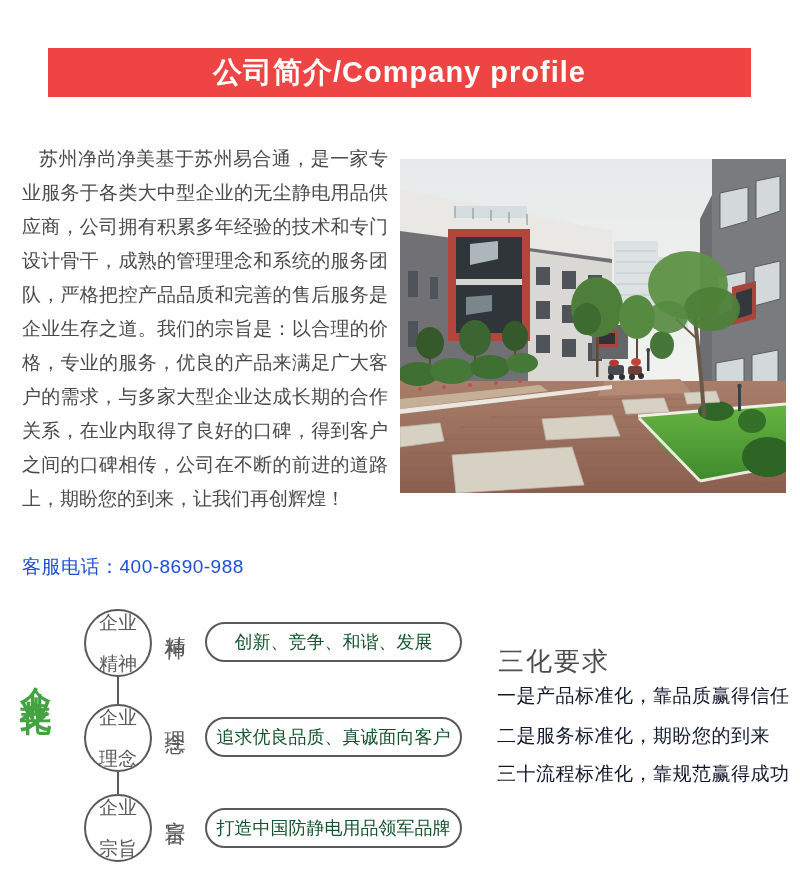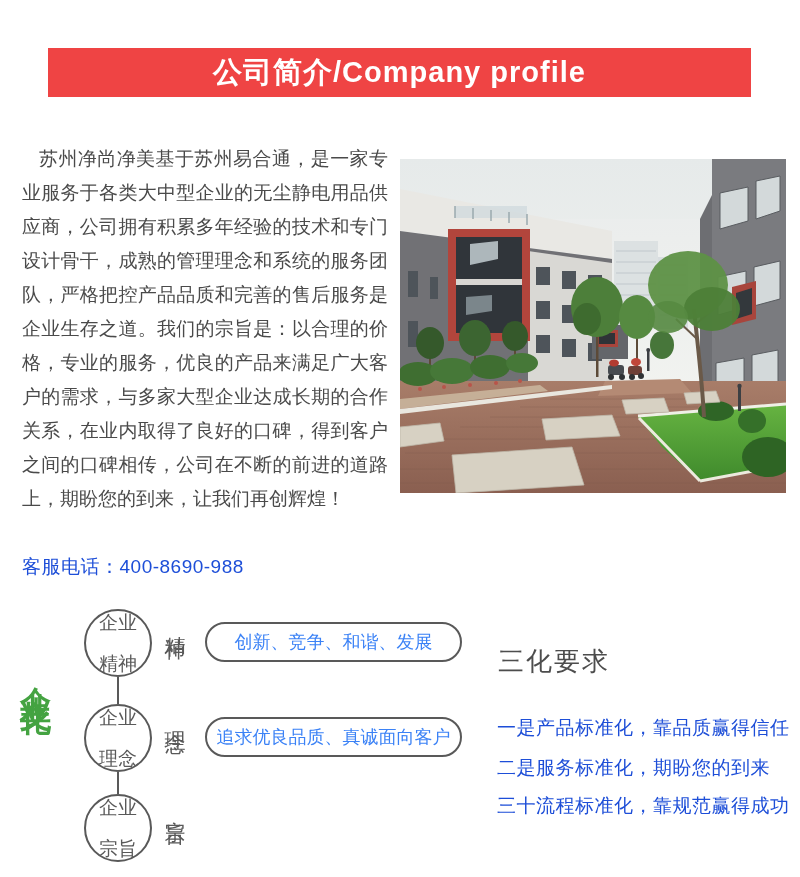--- a/index.html
+++ b/index.html
@@ -66,34 +66,34 @@
     writing-mode: vertical-rl; text-orientation: upright;
     font-size: 21px; color: #595959; letter-spacing: 3px; line-height: 1.05;
   }
   .v-label.l1 { top: 619px; }
   .v-label.l2 { top: 714px; }
   .v-label.l3 { top: 804px; }
   .pill-box {
     position: absolute; left: 205px; width: 257px; height: 40px;
     border: 2px solid #595959; border-radius: 21px;
     display: flex; align-items: center; justify-content: center;
-    font-size: 18px; color: #3b82f6; white-space: nowrap; background: #ffffff;
+    font-size: 18px; color: #14532d; white-space: nowrap; background: #ffffff;
   }
   .pill-box.b1 { top: 622px; }
   .pill-box.b2 { top: 717px; }
   .pill-box.b3 { top: 808px; }
   
   .req-title {
     position: absolute; left: 498px; top: 644px;
     font-size: 26px; color: #4d4d4d; letter-spacing: 2px; font-weight: 500;
     white-space: nowrap;
   }
   .req-line {
     position: absolute; left: 497px;
-    font-size: 19px; color: #1d4ed8; letter-spacing: 0.5px; white-space: nowrap; margin-top: 32px;
+    font-size: 19px; color: #0f172a; letter-spacing: 0.5px; white-space: nowrap;
   }
   .req-line.r1 { top: 683px; }
   .req-line.r2 { top: 723px; }
   .req-line.r3 { top: 761px; }
 </style>
 </head>
 <body>
 
 <div id="page">
 
@@ -287,19 +287,20 @@
     <span>企业</span>
     <span>宗旨</span>
   </div>
 
   <div class="v-label l1">精神</div>
   <div class="v-label l2">理念</div>
   <div class="v-label l3">宗旨</div>
 
   <div class="pill-box b1">创新、竞争、和谐、发展</div>
   <div class="pill-box b2">追求优良品质、真诚面向客户</div>
+  <div class="pill-box b3">打造中国防静电用品领军品牌</div>
 
   <div class="req-title">三化要求</div>
   <div class="req-line r1">一是产品标准化，靠品质赢得信任</div>
   <div class="req-line r2">二是服务标准化，期盼您的到来</div>
   <div class="req-line r3">三十流程标准化，靠规范赢得成功</div>
 
 </div>
 
 </body></html>

